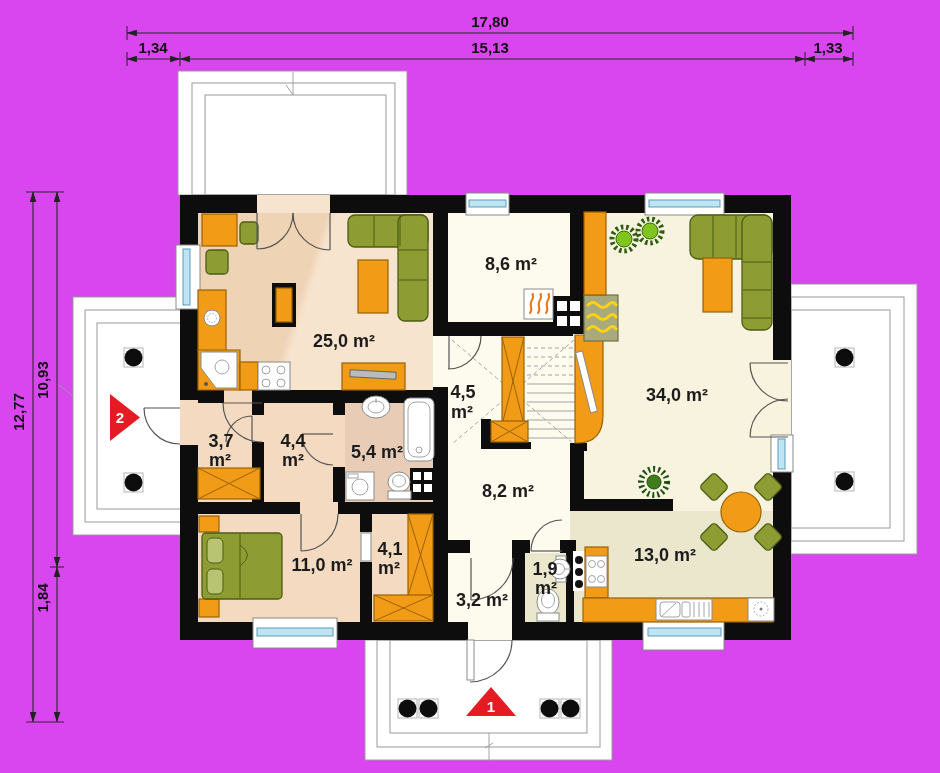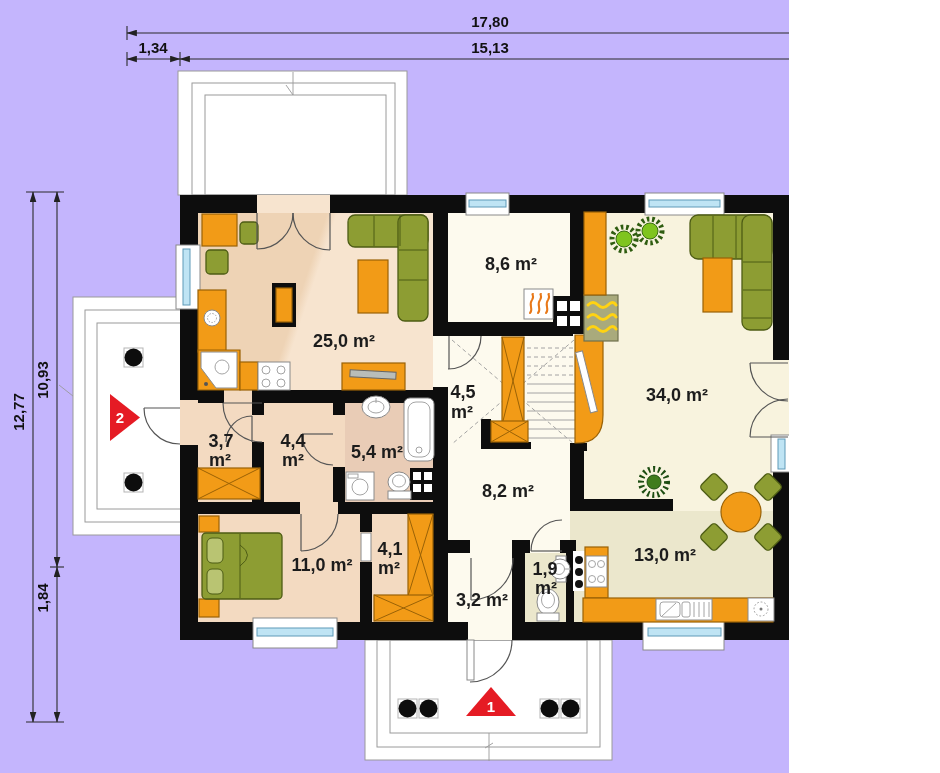--- a/index.html
+++ b/index.html
@@ -1,16 +1,16 @@
 <!DOCTYPE html>
 <html style="--wall: #0d0d0d; --orange: #f29b17; --orange-border: #9a6206; --green: #8d9d33; --green-border: #4d5c15; --red: #e51b24; --glass: #bfe4f4; --glass-border: #5e9ab8; --floor-cream: #fdfaee; --floor-cream2: #f8f3de; --floor-peach: #f3dac1; --floor-peach-light: #f7e4cf; --floor-bath: #e9ccb6; --floor-olive: #ebe7cc; --outline-gray: #9a9a9a; --hearth: #a9aa7c; --flame-yellow: #ffd312;"><head>
 <meta charset="utf-8">
 <style>
   html,body{margin:0;padding:0;background:#fff;}
-  .stage{position:relative;width:789px;height:773px;background:#c4b5fd;overflow:hidden;
+  .stage{position:relative;width:940px;height:773px;background:#d946ef;overflow:hidden;
          font-family:"Liberation Sans",sans-serif;}
   svg{position:absolute;left:0;top:0;}
   .wall{fill:var(--wall);}
   .orange{fill:var(--orange);stroke:var(--orange-border);stroke-width:1.2;}
   .green{fill:var(--green);stroke:var(--green-border);stroke-width:1.3;}
   .white-fix{fill:#ffffff;stroke:#8a8a8a;stroke-width:1;}
   .glass{fill:var(--glass);stroke:var(--glass-border);stroke-width:1;}
   .floor-cream{fill:var(--floor-cream);}
   .floor-cream2{fill:var(--floor-cream2);}
   .floor-peach{fill:var(--floor-peach);}

